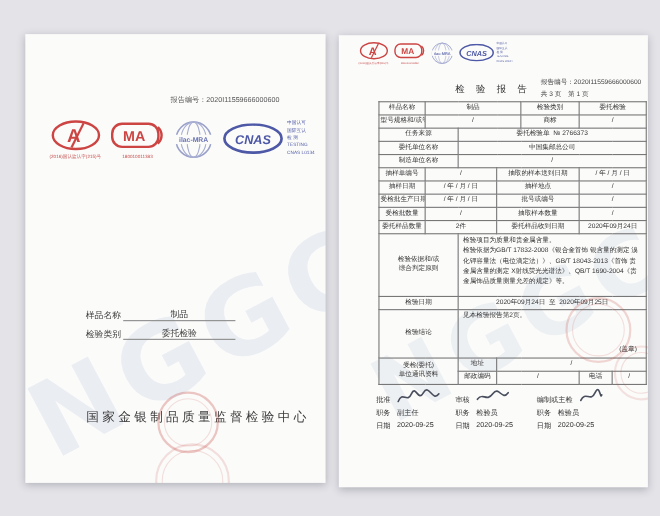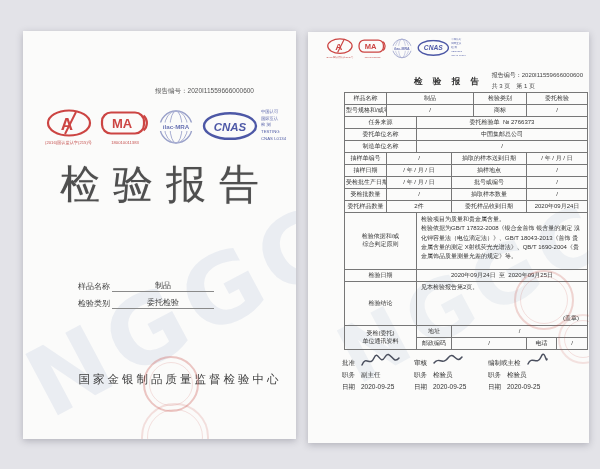--- a/index.html
+++ b/index.html
@@ -46,21 +46,21 @@
   .field{display:flex;align-items:flex-end;margin-bottom:6px;height:11px;}
   .f-label{font-size:8px;color:#3d3d3d;white-space:nowrap;margin-right:2px;}
   .f-line{flex:1;border-bottom:1px solid #8a8a8a;text-align:center;font-size:8px;
           color:#3d3d3d;height:11px;line-height:11px;}
   .cover-footer{position:absolute;left:0;right:0;top:341px;text-align:center;
                 font-family:"Liberation Serif",serif;font-size:11.5px;
                 letter-spacing:3px;color:#3d3d3d;margin-left:41px;}
 
   
   .rp-title{position:absolute;left:0;right:0;top:44px;margin:0;text-align:center;
-            font-size:8.5px;font-weight:bold;letter-spacing:4px;color:#333;}
+            font-size:8.5px;font-weight:normal;letter-spacing:4px;color:#333;}
   .rp-meta{position:absolute;right:6px;top:38px;font-size:6px;color:#444;
            text-align:left;line-height:1.9;}
 
   
   .rp-table{position:absolute;left:36px;top:60px;width:243px;border-collapse:collapse;
             table-layout:fixed;font-size:6px;color:#333;}
   .rp-table td{border:0.8px solid #777;padding:0 1px;text-align:center;
                vertical-align:middle;white-space:pre;line-height:1.3;overflow:hidden;}
   .rp-table tr{height:12px;}
   .rp-table td.longtext{text-align:left;white-space:pre-line;font-size:6px;
@@ -116,21 +116,20 @@
         <text x="28" y="18.5" text-anchor="middle" font-size="11.5" font-weight="bold" font-style="italic" fill="#4d58a6">CNAS</text>
       </svg>
       <div class="cnas-side"><span>中国认可</span>
 <span>国际互认</span>
 <span>检 测</span>
 <span>TESTING</span>
 <span>CNAS L0134</span></div>
     </div>
   </div>
 </div>
-  <h1 class="cover-title">检验报告</h1>
 
   <div class="cover-fields">
     <div class="field">
       <span class="f-label">样品名称</span>
       <span class="f-line">制品</span>
     </div>
     <div class="field">
       <span class="f-label">检验类别</span>
       <span class="f-line">委托检验</span>
     </div>

